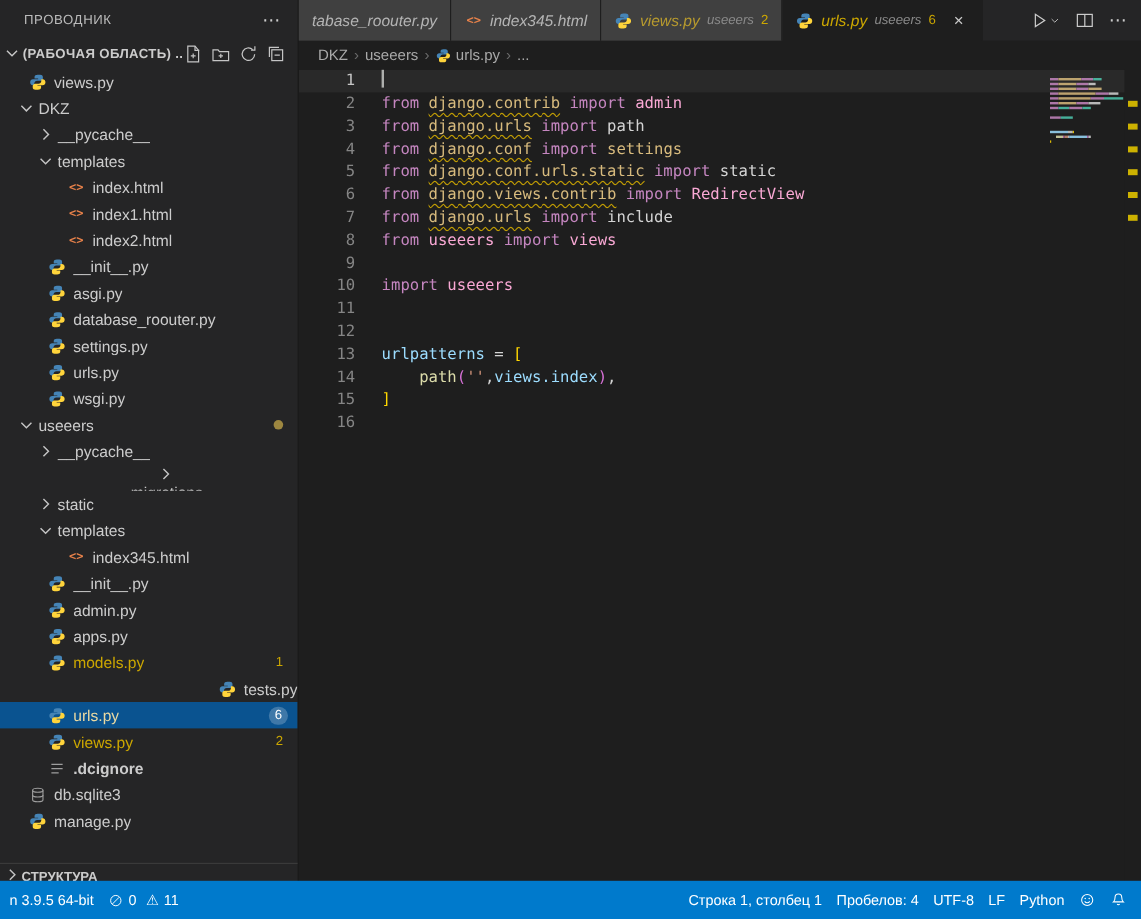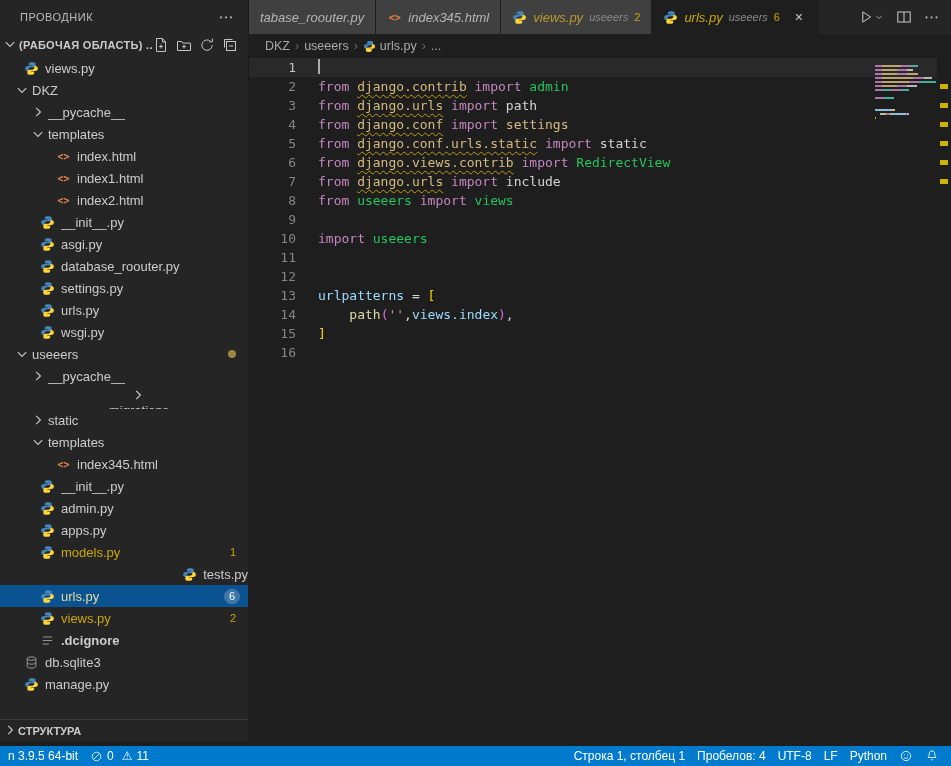--- a/index.html
+++ b/index.html
@@ -60,34 +60,34 @@
 
   
   .editor{flex:1;position:relative;overflow:hidden;background:#1e1e1e}
   .lines{position:absolute;top:0;left:0;right:0}
   .cl{display:flex;height:19px;font:13px/19px "DejaVu Sans Mono",monospace;white-space:pre}
   .ln{width:47px;text-align:right;color:#858585;flex:none}
   .code{padding-left:22px}
   .cl.current{background:rgba(255,255,255,.05)}
   .cl.current .ln{color:#c6c6c6}
   .cursor{display:inline-block;width:1.5px;height:15px;background:#aeafad;margin-right:-1.5px;vertical-align:-2px}
-  .tk-kw{color:#c586c0}.tk-mod,.tk-modw{color:#d7ba7d}.tk-cls{color:#22c55e}.tk-pl{color:#d4d4d4}
+  .tk-kw{color:#c586c0}.tk-mod,.tk-modw{color:#d7ba7d}.tk-cls{color:#f9a8d4}.tk-pl{color:#d4d4d4}
   .tk-var{color:#9cdcfe}.tk-fn{color:#dcdcaa}.tk-str{color:#ce9178}.tk-br{color:#ffd700}.tk-pr{color:#d670d6}
   .sq{text-decoration:underline;text-decoration-style:wavy;text-decoration-color:#bf9b03;
       text-decoration-thickness:1px;text-underline-offset:3px}
 
   
   .minimap{position:absolute;top:3px;right:14px;width:62px;bottom:0;opacity:.85;overflow:hidden}
   .mm-line{display:flex;height:2px;margin-bottom:2px}
   .mm-line span{display:block;height:2px;flex:none}
   .ruler{position:absolute;top:0;right:0;width:14px;bottom:0;background:#1e1e1e}
   .mark{position:absolute;left:3px;width:8px;height:5px;background:#d7ba00;opacity:.95}
 
   
-  .statusbar{position:absolute;left:0;bottom:0;width:100%;height:20px;background:#007acc;color:#fff;
+  .statusbar{position:absolute;left:0;bottom:0;width:100%;height:32px;background:#007acc;color:#fff;
              display:flex;align-items:center;font-size:12px;padding:0 6px 0 2px;justify-content:space-between}
   .sb-left,.sb-right{display:flex;align-items:center;height:100%}
   .sb-item{padding:0 6px;height:100%;display:inline-flex;align-items:center;gap:4px;cursor:pointer;white-space:nowrap}
   .warn-glyph{font-size:12px;margin-left:4px}
 </style>
 </head>
 <body>
 
 <div class="app">
 

